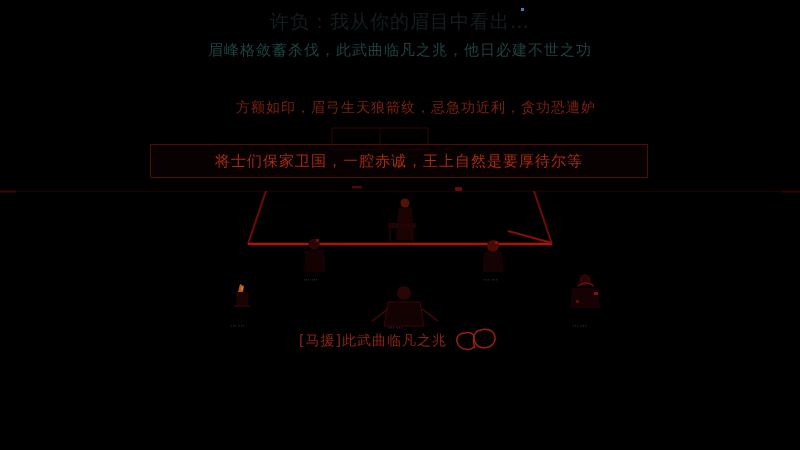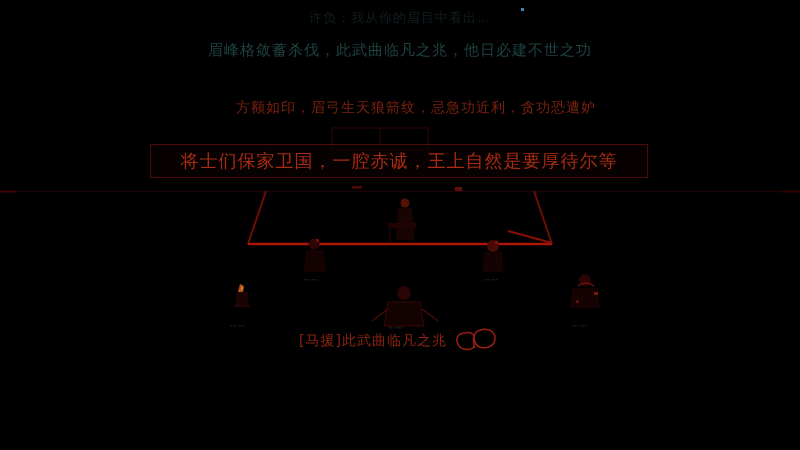--- a/index.html
+++ b/index.html
@@ -4,28 +4,28 @@
 <style>
   html,body{margin:0;padding:0;background:#000;}
   .stage{
     position:relative;width:800px;height:450px;background:#000;overflow:hidden;
     font-family:"DejaVu Sans",sans-serif;
   }
   .dlg{
     position:absolute;left:0;width:800px;text-align:center;
     letter-spacing:1px;white-space:nowrap;
   }
-  #line1{top:9px;font-size:13px;color:#131e21;}
+  #line1{top:9px;font-size:19px;color:#131e21;}
   #line2{top:41px;font-size:15px;color:#1f4342;}
   #line3{top:99px;font-size:14px;color:#7e200f;padding-left:16px;}
   .hlbox{
     position:absolute;left:150px;top:144px;width:496px;height:32px;
     border:1px solid #4e0c06;background:rgba(12,1,1,.55);
     display:flex;align-items:center;justify-content:center;
-    color:#a72c12;font-size:18px;letter-spacing:1px;white-space:nowrap;
+    color:#a72c12;font-size:15px;letter-spacing:1px;white-space:nowrap;
   }
   .bottomline{
     position:absolute;top:332px;left:0;width:800px;
     display:flex;justify-content:center;align-items:flex-start;
     color:#8f2413;font-size:14px;letter-spacing:1px;white-space:nowrap;
   }
   .bottomline .speaker{}
   .bottomline svg{margin-left:4px;margin-top:-6px;}
   .scene-svg{position:absolute;left:0;top:0;}
   .entity-label{

